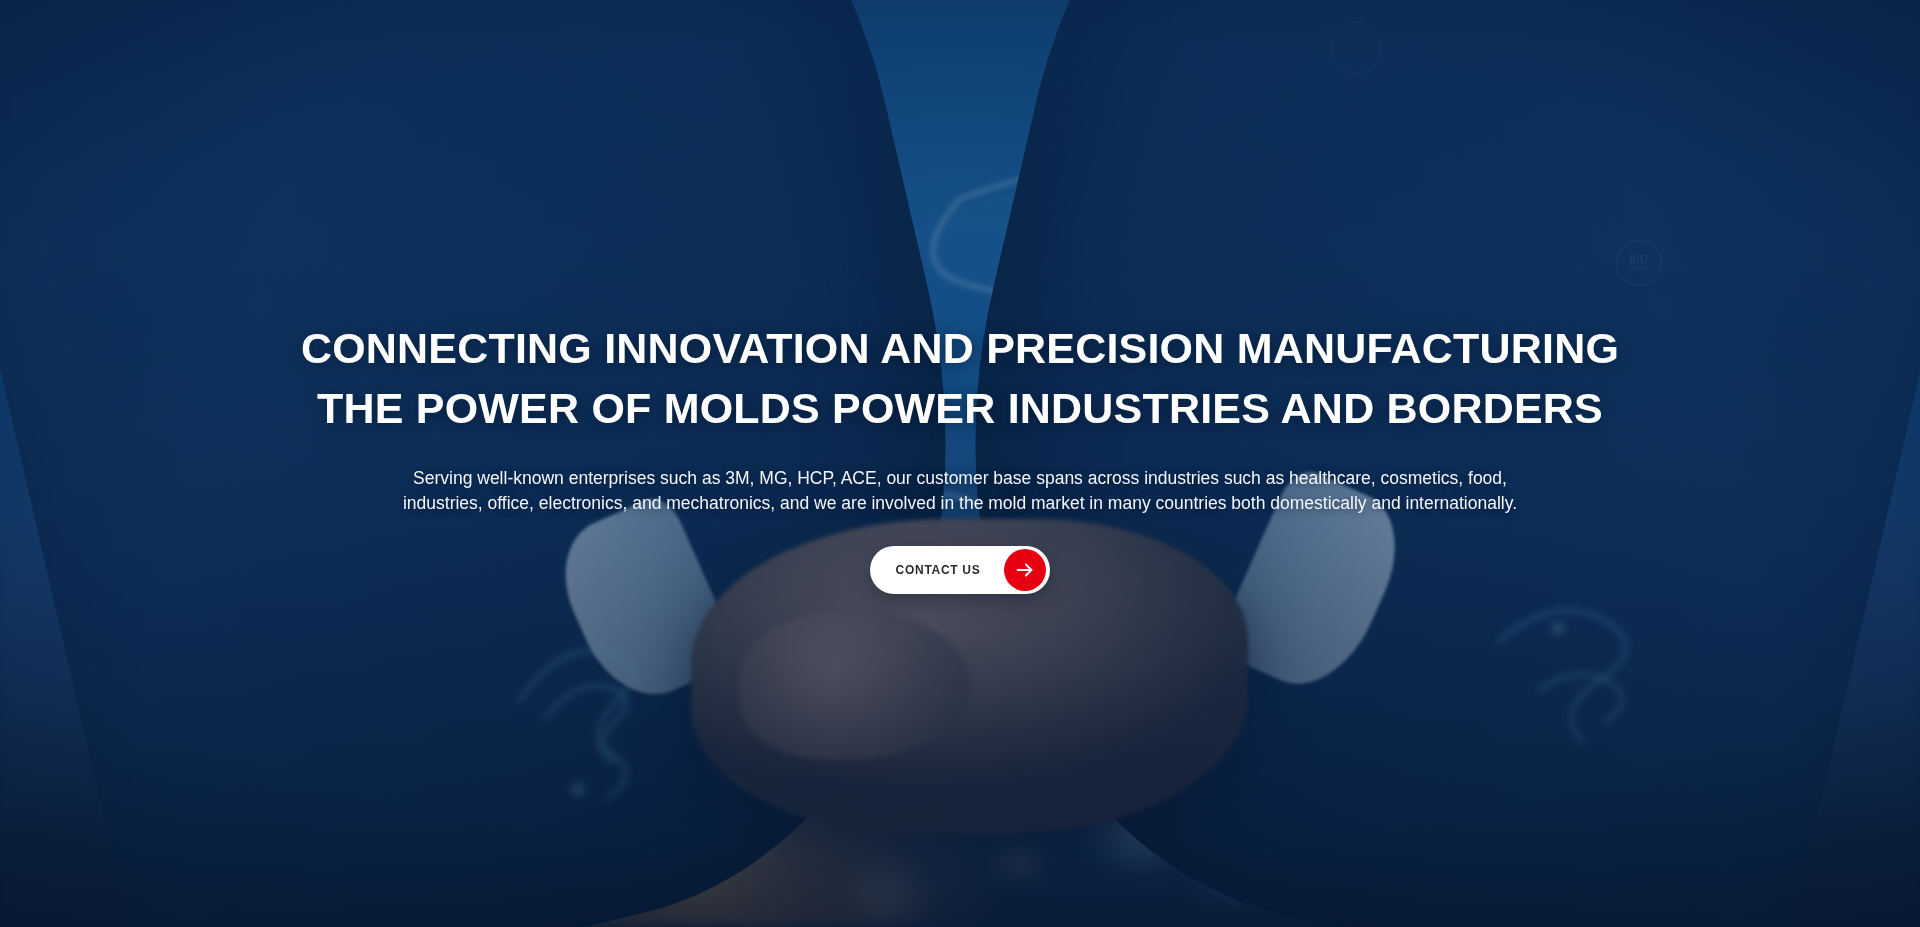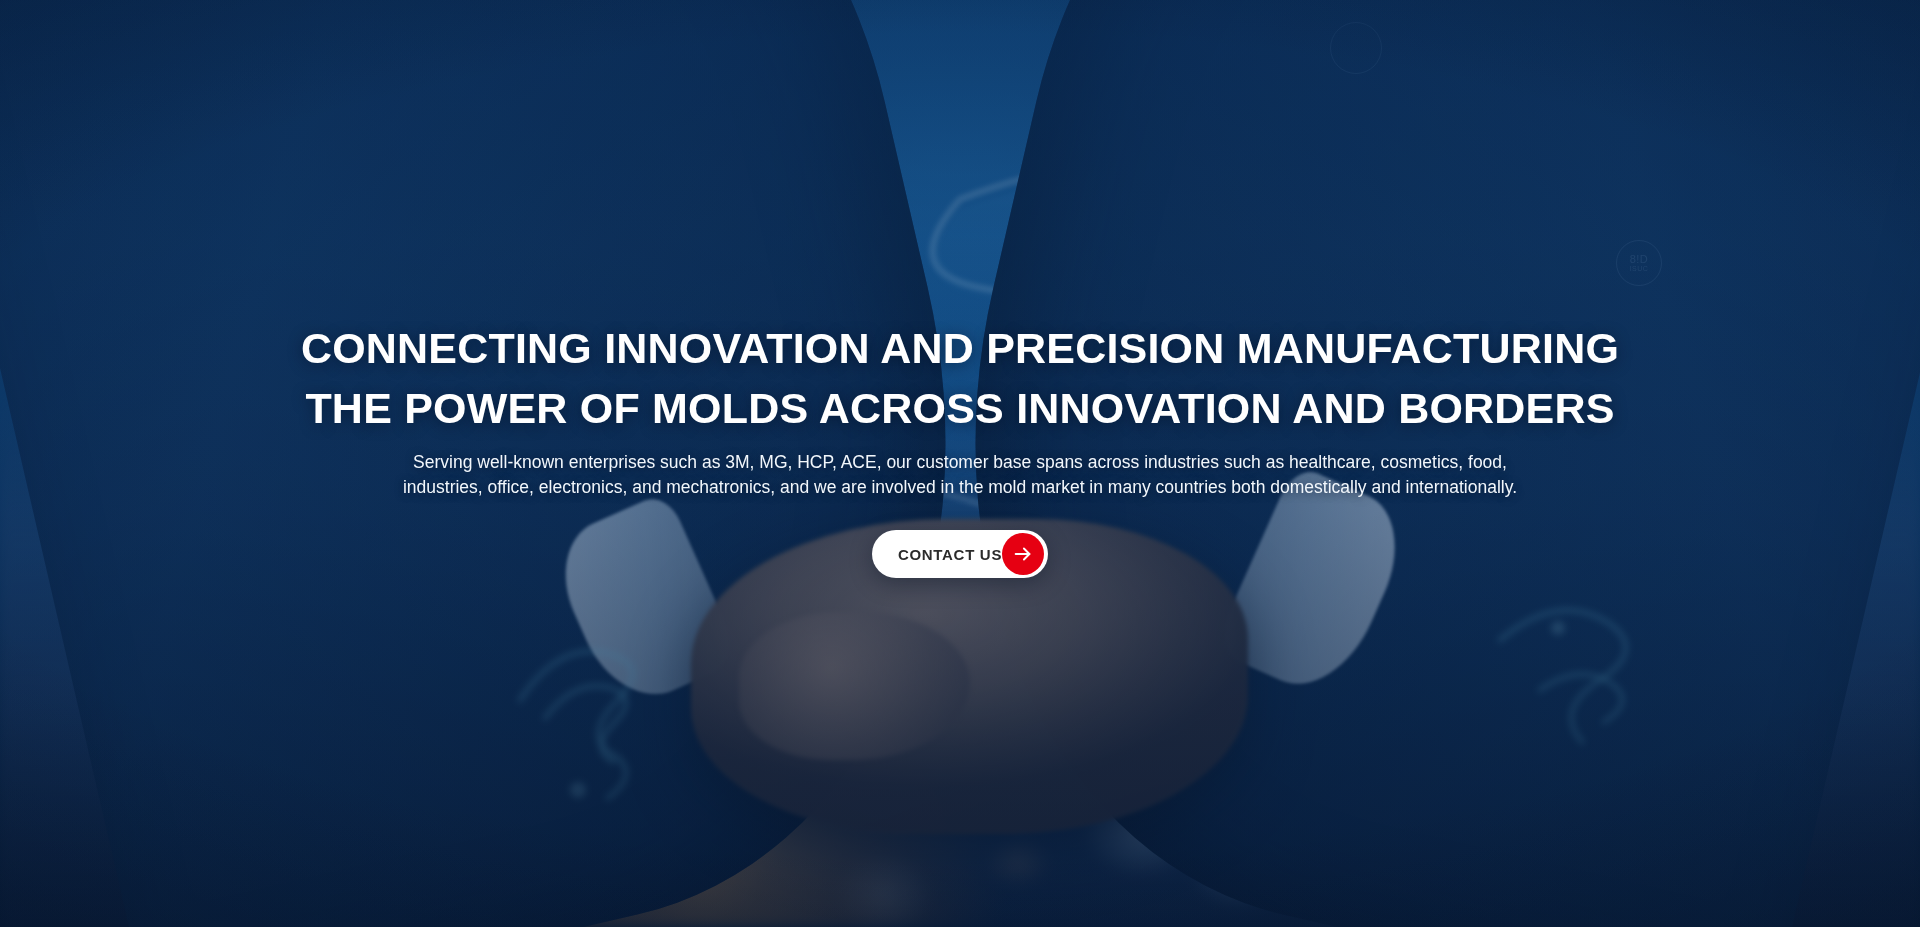--- a/index.html
+++ b/index.html
@@ -162,21 +162,21 @@
     font-size:43px;
     font-weight:bold;
     line-height:60px;
     letter-spacing:0.2px;
     text-shadow:0 2px 14px rgba(2,14,34,0.55);
   }
   .headline .line { display:block; white-space:nowrap; }
 
   .subtitle {
     width:1400px;
-    margin-top:12px;
+    margin-top:28px;
     text-align:center;
     color:#f2f7fc;
     font-size:17.5px;
     line-height:25px;
     font-weight:500;
     text-shadow:0 1px 8px rgba(2,14,34,0.55);
   }
   .subtitle .line { display:block; white-space:nowrap; }
 
   .cta-wrap { margin-top:30px; }
@@ -188,23 +188,24 @@
     border:none;
     border-radius:999px;
     height:48px;
     padding:0 4px 0 26px;
     cursor:pointer;
     box-shadow:0 6px 22px rgba(2,12,30,0.35);
     font-family:"Liberation Sans", sans-serif;
   }
   .cta-label {
     color:#2b2b2b;
-    font-size:15px;
+    font-size:12px;
     font-weight:600;
     letter-spacing:0.7px;
+    padding-right:24px;
     white-space:nowrap;
   }
   .cta-arrow {
     width:42px; height:42px;
     border-radius:50%;
     background:#e60012;
     display:flex; align-items:center; justify-content:center;
     flex:0 0 auto;
   }
   .cta-arrow svg { display:block; }
@@ -308,21 +309,21 @@
   </div>
   <div class="emblem" style="left:1330px; top:22px; width:52px; height:52px;"></div>
 
   <div class="bg-grade"></div>
   <div class="bg-vignette"></div>
 
   <div class="content">
 
     <h1 class="headline">
       <span class="line">CONNECTING INNOVATION AND PRECISION MANUFACTURING</span>
-      <span class="line">THE POWER OF MOLDS ACROSS INNOVATION AND BORDERS</span>
+      <span class="line">THE POWER OF MOLDS POWER INDUSTRIES AND BORDERS</span>
     </h1>
 
     <p class="subtitle">
       <span class="line">Serving well-known enterprises such as 3M, MG, HCP, ACE, our customer base spans across industries such as healthcare, cosmetics, food,</span>
       <span class="line">industries, office, electronics, and mechatronics, and we are involved in the mold market in many countries both domestically and internationally.</span>
     </p>
 
     <div class="cta-wrap">
       <button class="cta">
         <span class="cta-label">CONTACT US</span>

